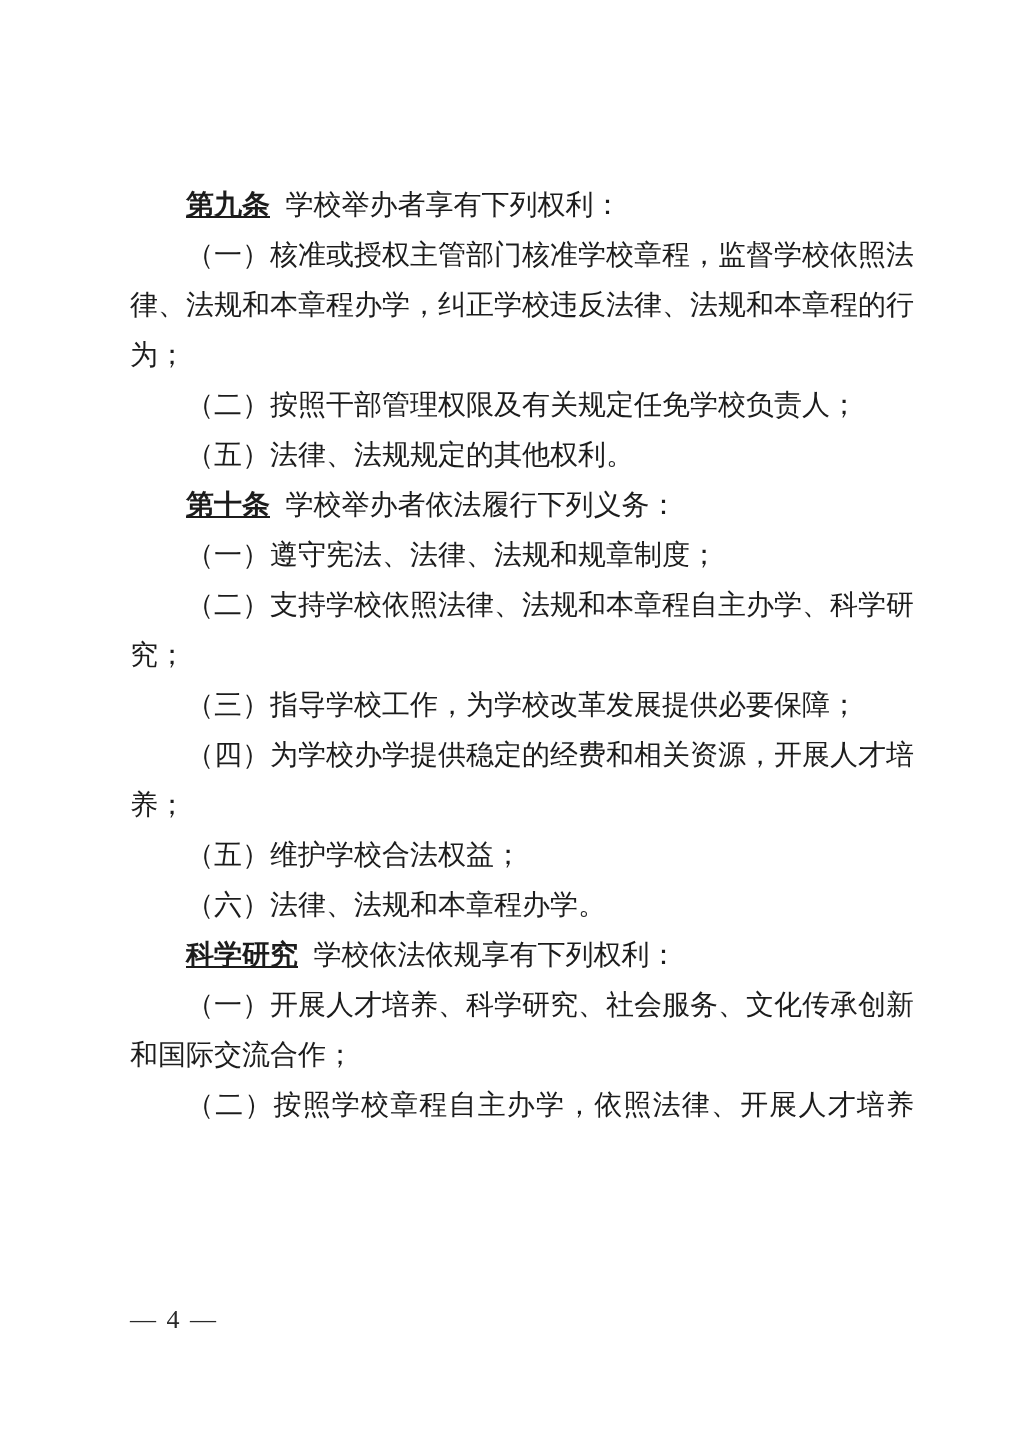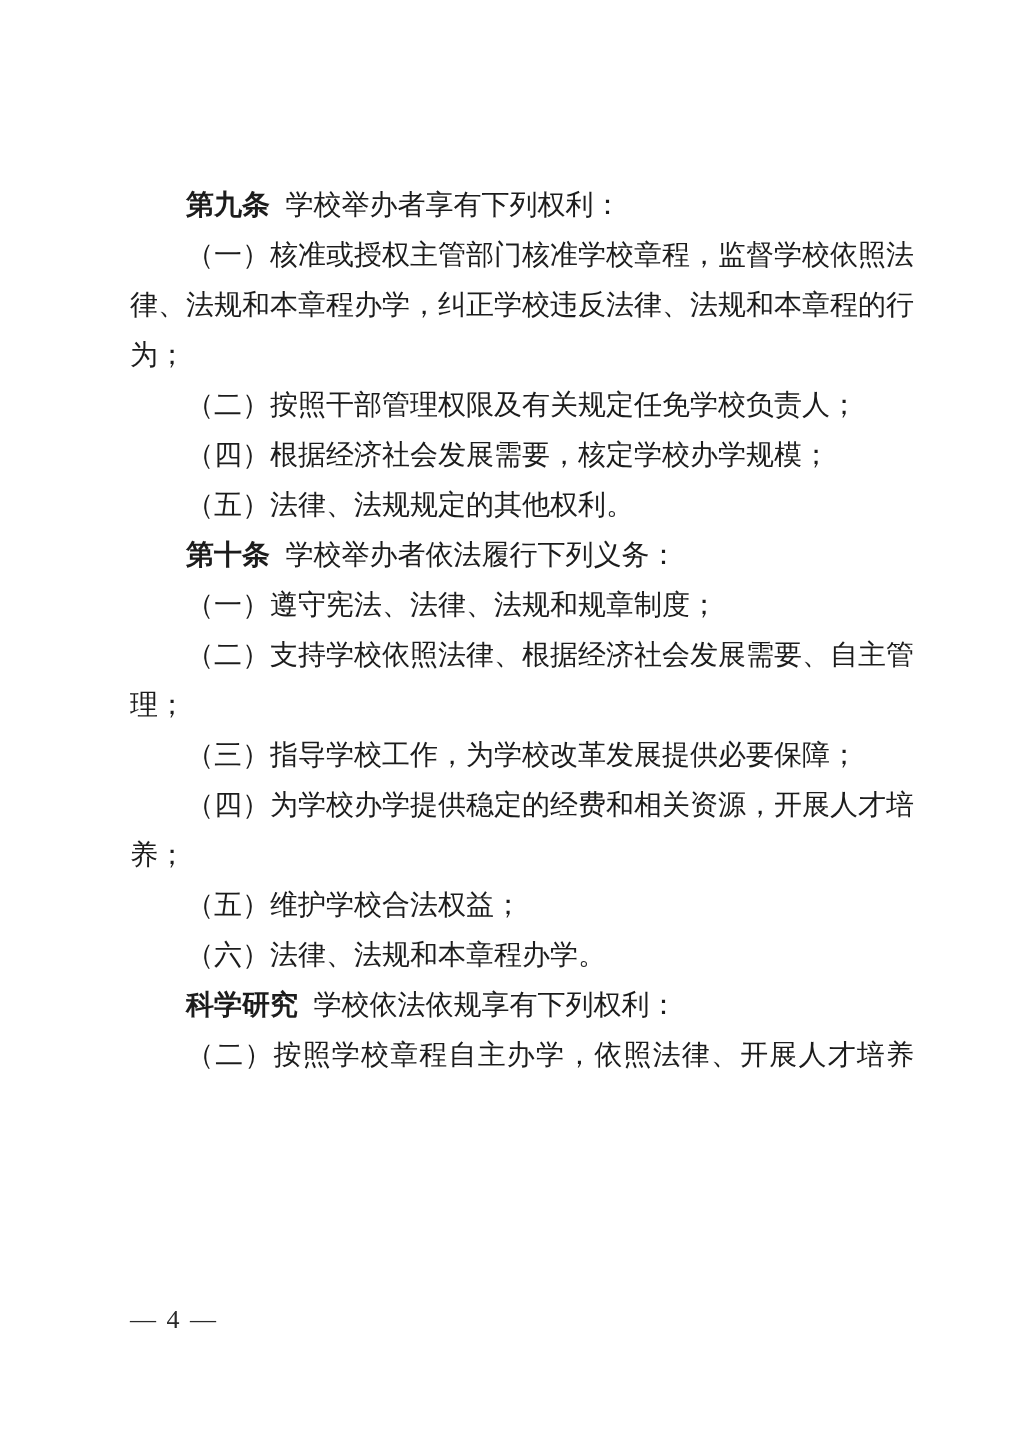--- a/index.html
+++ b/index.html
@@ -30,20 +30,21 @@
     color: #1c1c1c;
     text-align: justify;
     text-justify: inter-ideograph;
     text-indent: 2em;
     letter-spacing: 0;
     word-break: break-all;
   }
   .art-num {
     font-weight: bold;
     margin-right: 0.55em;
+    text-decoration: underline;
   }
   .cut-line {
     
     text-align-last: justify;
   }
   .footer {
     position: absolute;
     left: 130px;
     top: 1300px;
     font-size: 26px;
@@ -55,30 +56,30 @@
 </style>
 </head>
 <body>
 
 <div class="page">
   <div class="content">
 
     <p class="para"><b class="art-num">第九条</b><span>学校举办者享有下列权利：</span></p>
     <p class="para">（一）核准或授权主管部门核准学校章程，监督学校依照法律、法规和本章程办学，纠正学校违反法律、法规和本章程的行为；</p>
     <p class="para">（二）按照干部管理权限及有关规定任免学校负责人；</p>
-    <p class="para">（四）根据经济社会发展需要，核定学校办学规模；</p>
     <p class="para">（五）法律、法规规定的其他权利。</p>
 
     <p class="para"><b class="art-num">第十条</b><span>学校举办者依法履行下列义务：</span></p>
     <p class="para">（一）遵守宪法、法律、法规和规章制度；</p>
-    <p class="para">（二）支持学校依照法律、根据经济社会发展需要、自主管理；</p>
+    <p class="para">（二）支持学校依照法律、法规和本章程自主办学、科学研究；</p>
     <p class="para">（三）指导学校工作，为学校改革发展提供必要保障；</p>
     <p class="para">（四）为学校办学提供稳定的经费和相关资源，开展人才培养；</p>
     <p class="para">（五）维护学校合法权益；</p>
     <p class="para">（六）法律、法规和本章程办学。</p>
 
     <p class="para"><b class="art-num">科学研究</b><span>学校依法依规享有下列权利：</span></p>
+    <p class="para">（一）开展人才培养、科学研究、社会服务、文化传承创新和国际交流合作；</p>
     <p class="para cut-line">（二）按照学校章程自主办学，依照法律、开展人才培养</p>
 
   </div>
 
   <div class="footer">— 4 —</div>
 </div>
 
 </body></html>

